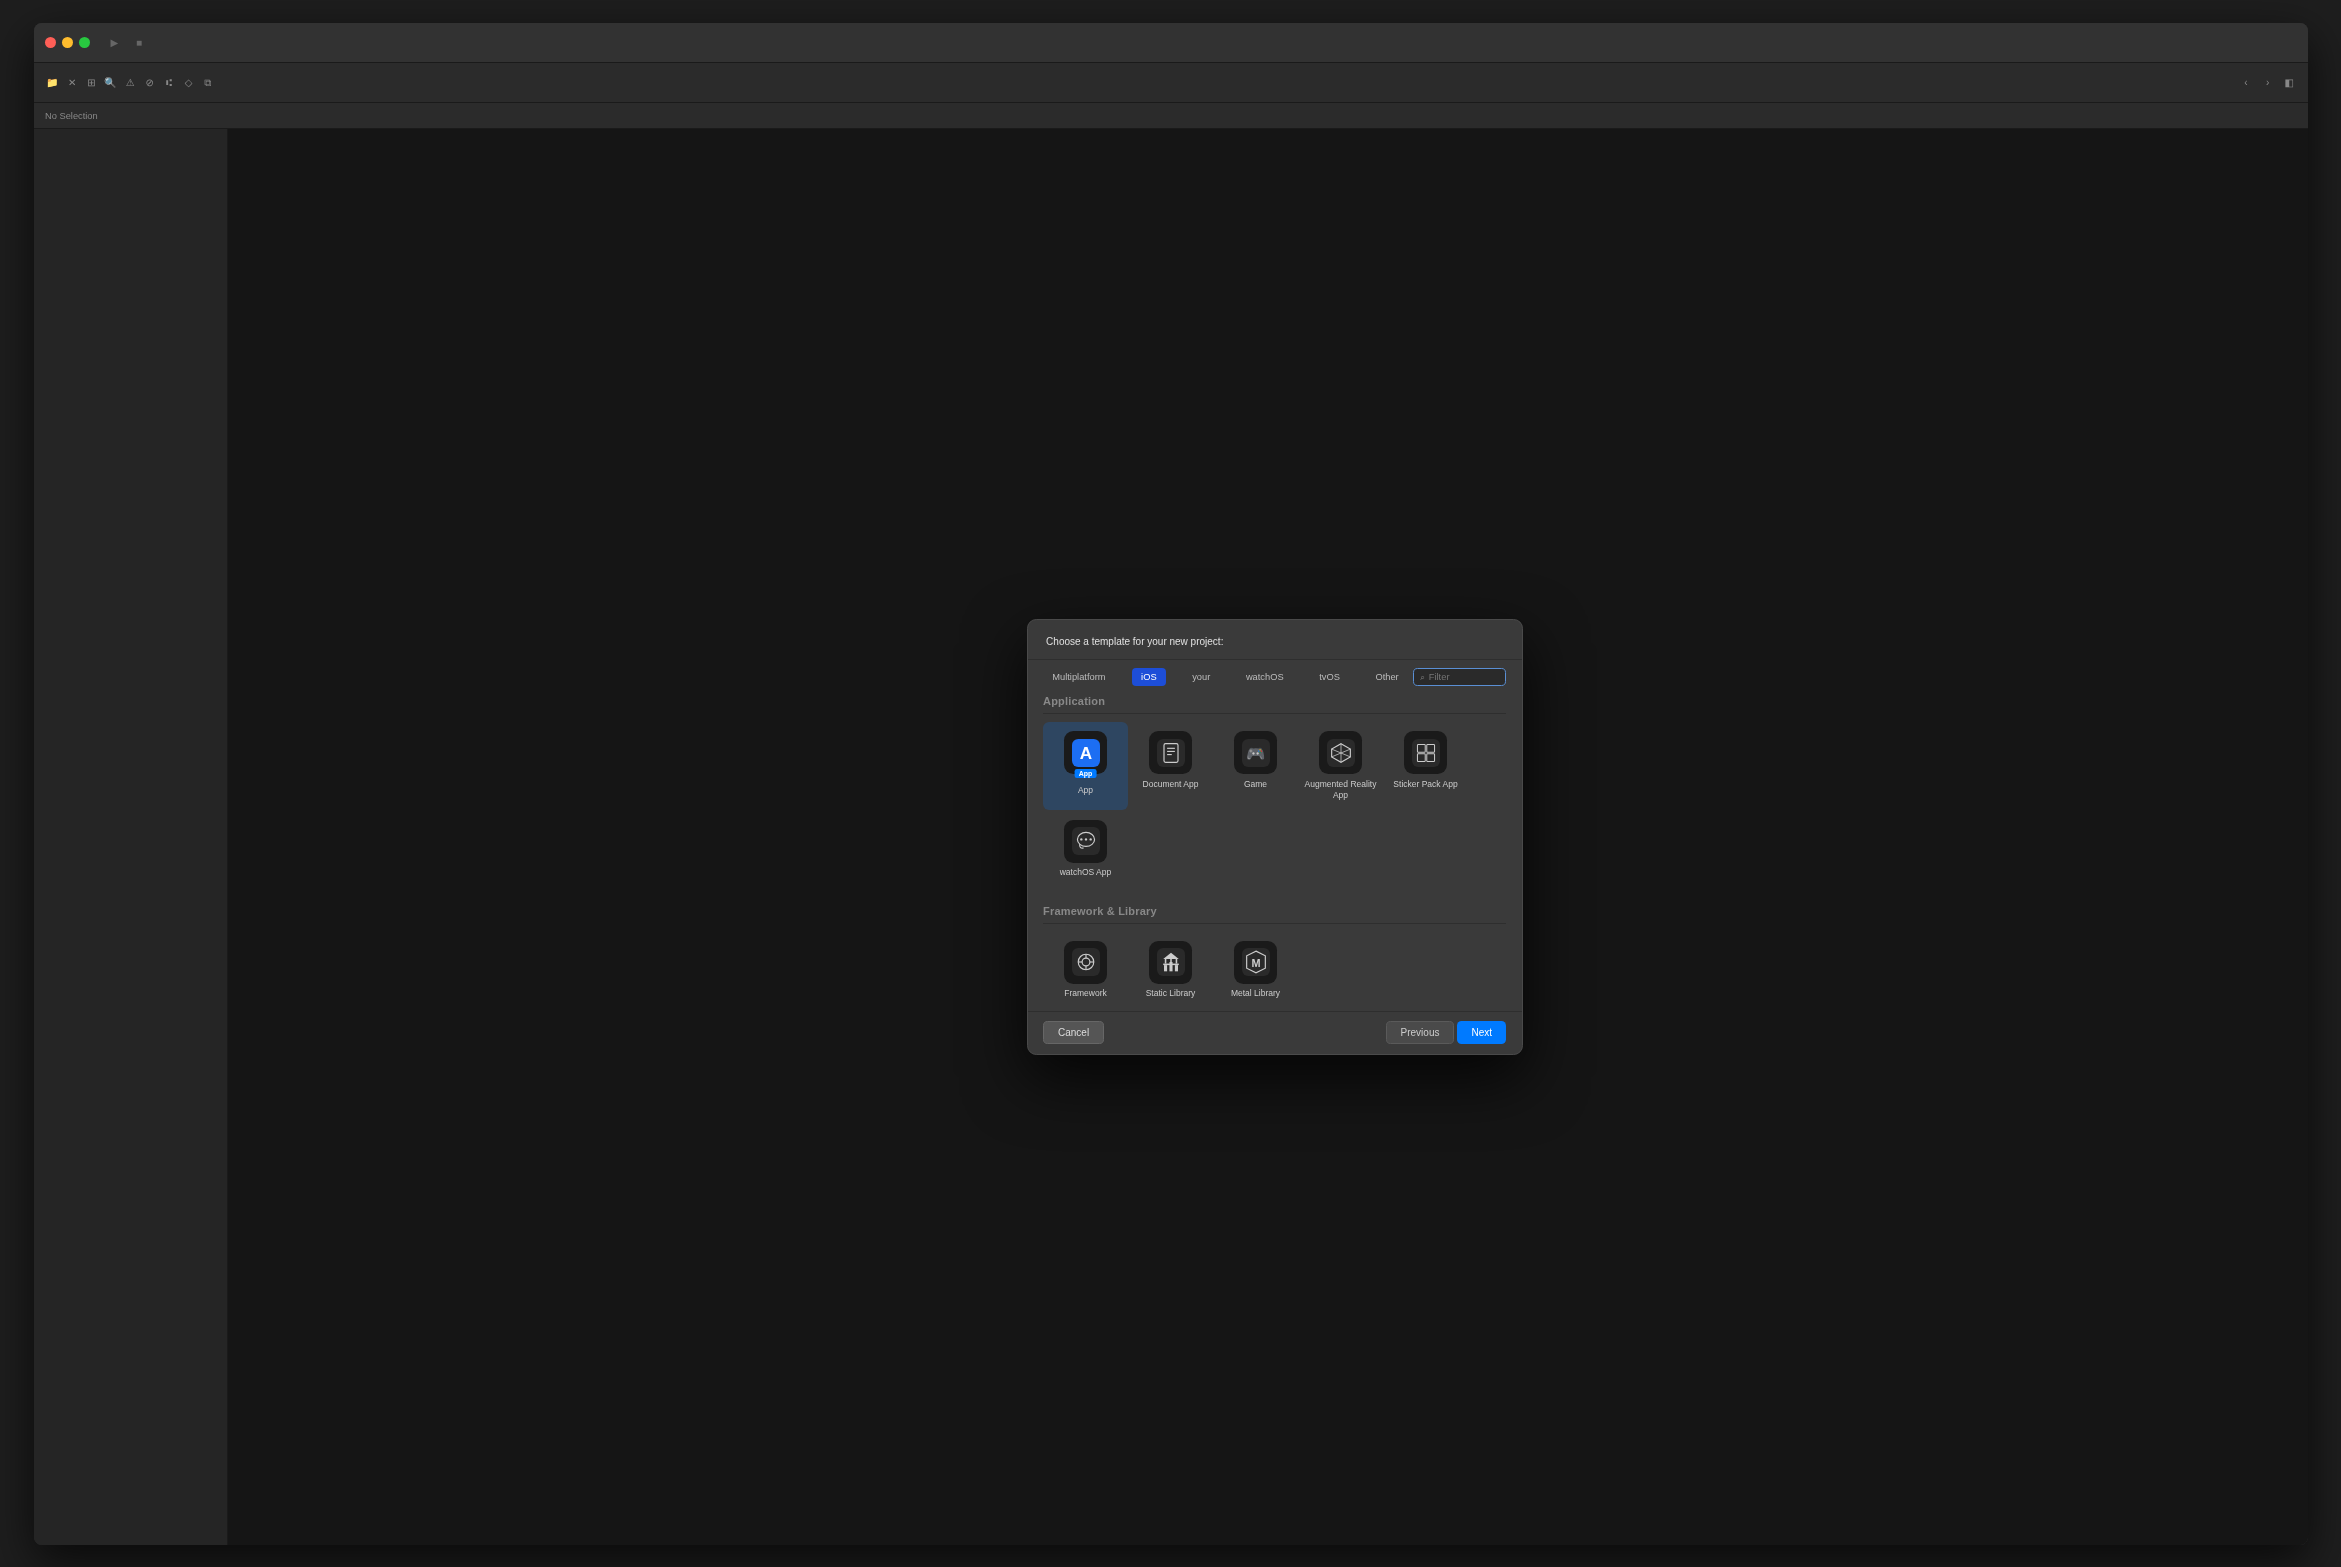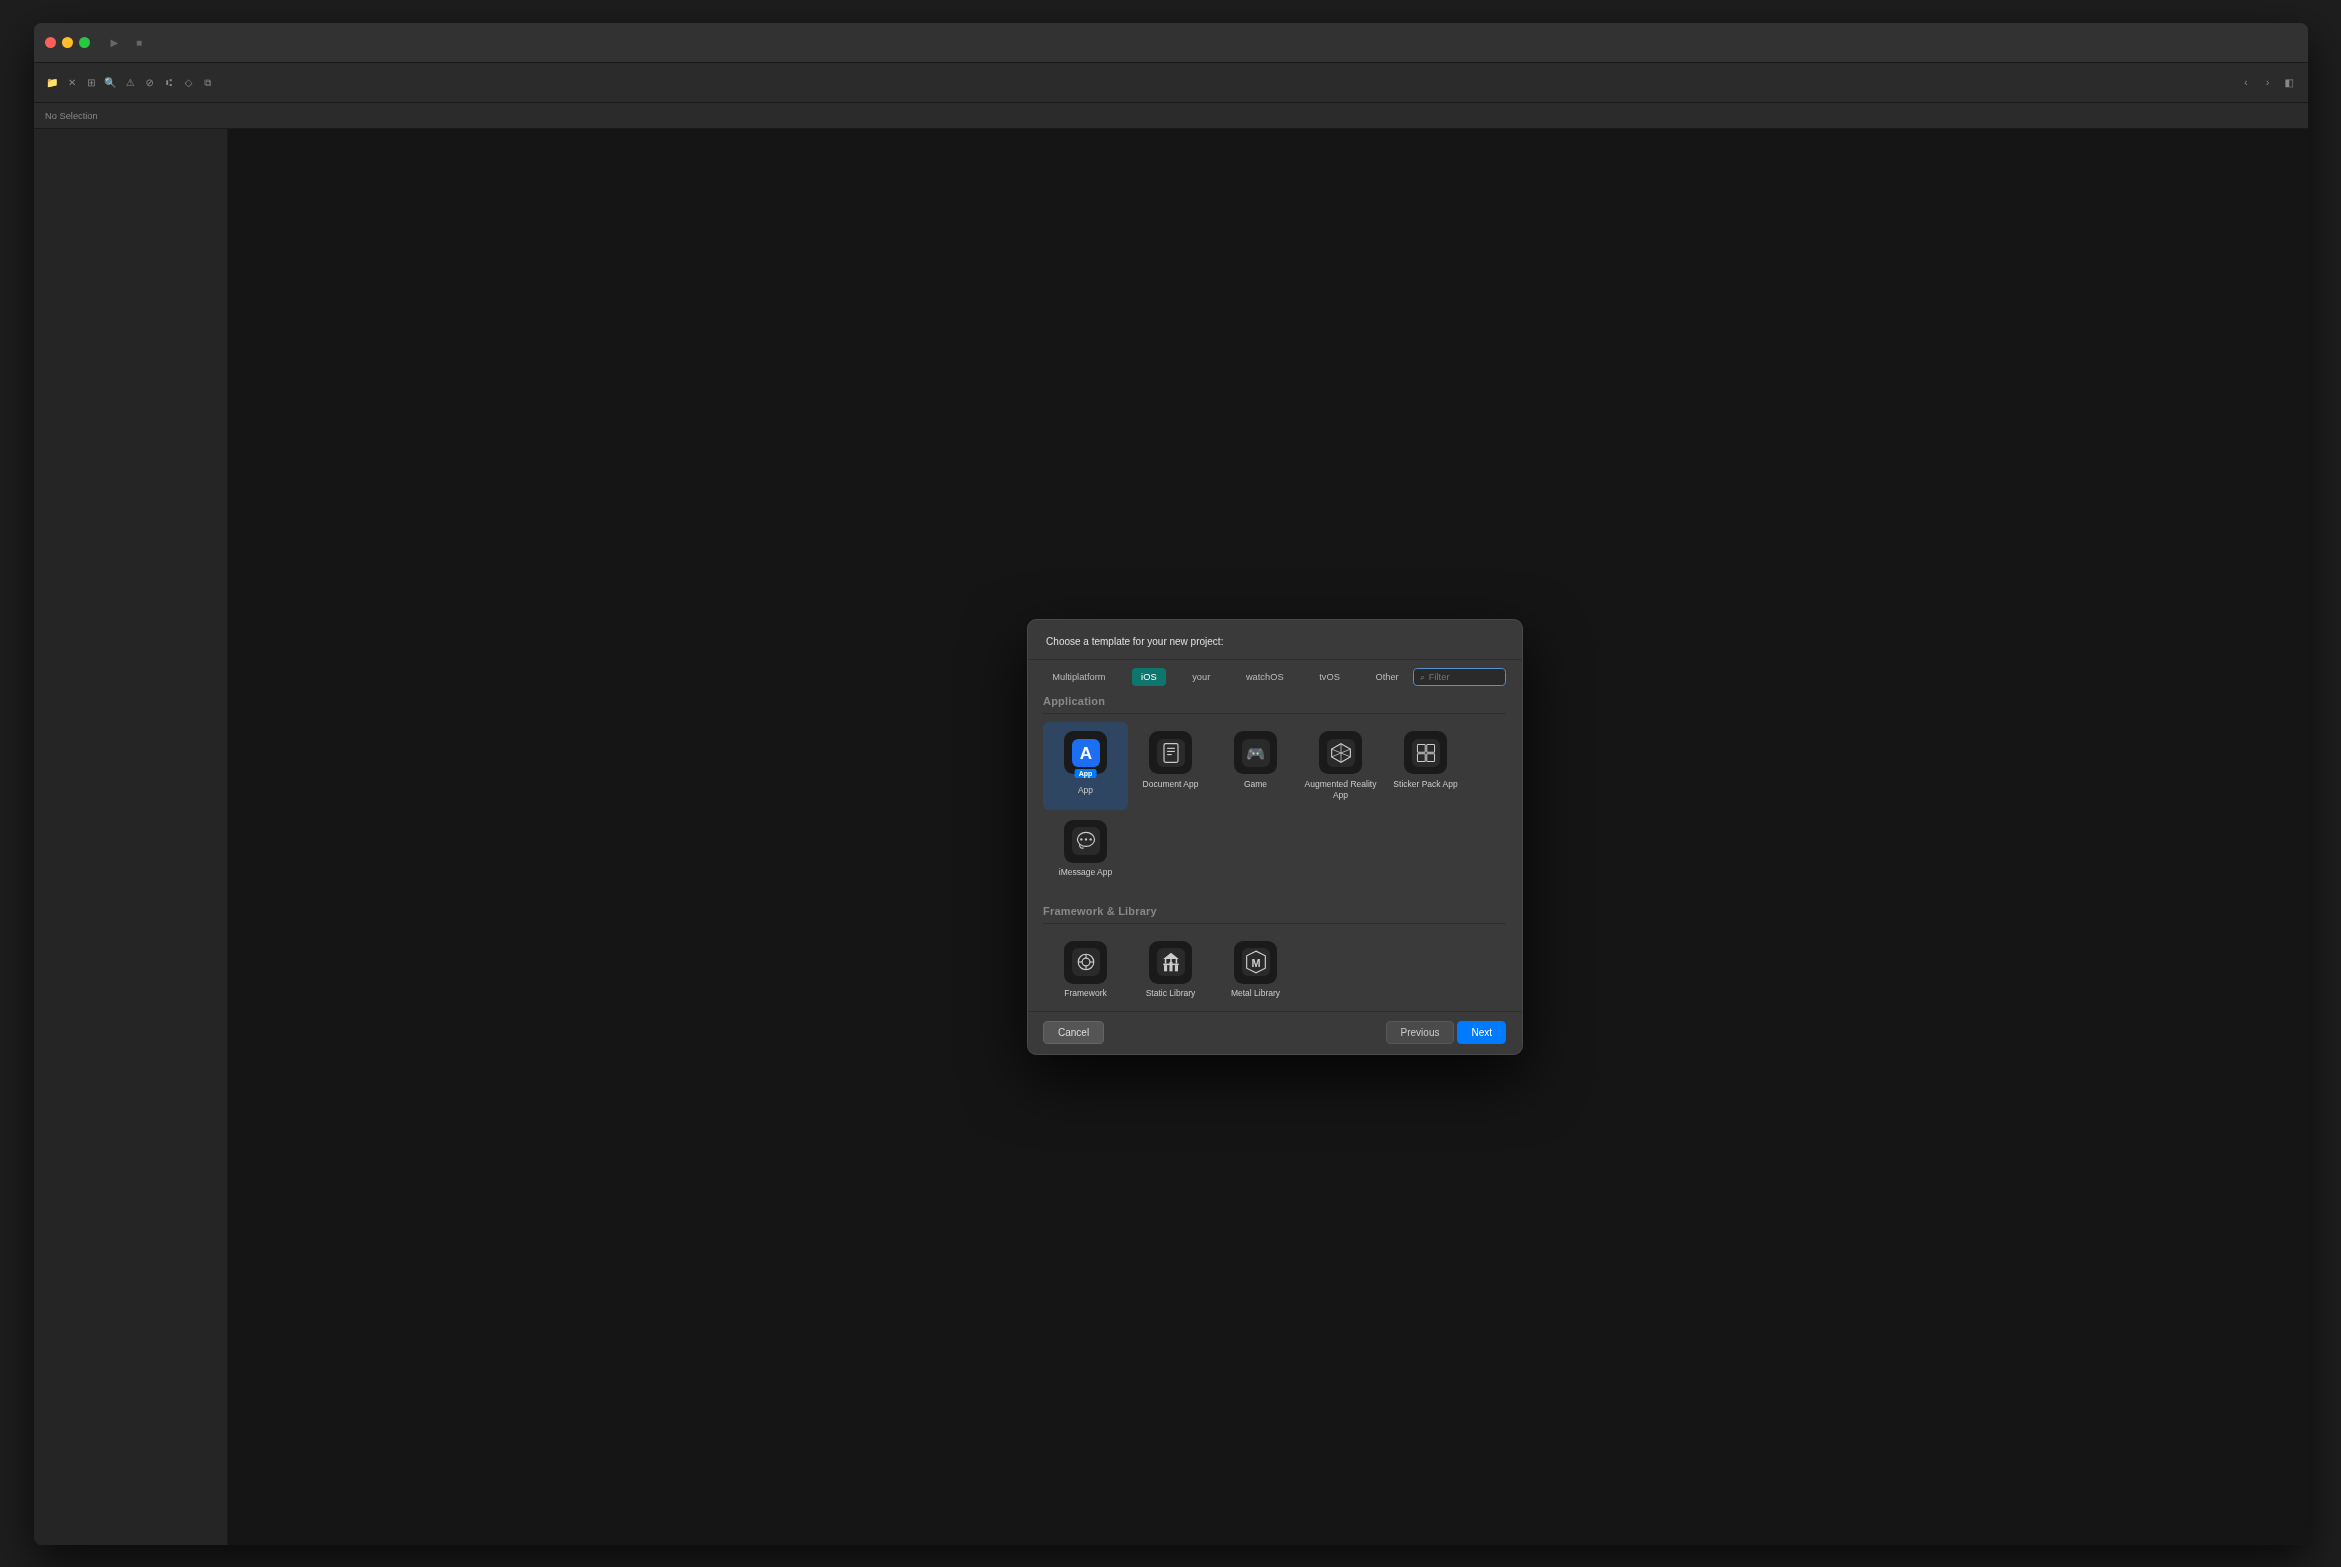--- a/index.html
+++ b/index.html
@@ -188,21 +188,21 @@
     .tab {
       padding: 3.9px 9.3px;
       border-radius: 3.9px;
       font-size: 9.3px;
       color: #bbb;
       cursor: pointer;
       user-select: none;
     }
 
     .tab.active {
-      background: #0f766e;
+      background: #1d4ed8;
       color: #fff;
     }
 
     .filter-box {
       display: flex;
       align-items: center;
       background: #2a2a2a;
       border: 0.8px solid #5a8fd4;
       border-radius: 4.6px;
       padding: 2.3px 6.2px;
@@ -482,21 +482,21 @@
                 <div class="template-icon">
                   <svg width="28" height="28" viewBox="0 0 36 36">
                     <rect width="36" height="36" rx="8" fill="#2a2a2a"></rect>
                     <ellipse cx="18" cy="16" rx="11" ry="9" fill="none" stroke="#ccc" stroke-width="1.5"></ellipse>
                     <path d="M10 22 Q9 28 15 27" fill="none" stroke="#ccc" stroke-width="1.5"></path>
                     <circle cx="12" cy="16" r="1.5" fill="#ccc"></circle>
                     <circle cx="18" cy="16" r="1.5" fill="#ccc"></circle>
                     <circle cx="24" cy="16" r="1.5" fill="#ccc"></circle>
                   </svg>
                 </div>
-                <span class="template-label">iMessage App</span>
+                <span class="template-label">watchOS App</span>
               </div>
 
             </div>
 
             <div class="section-header">Framework &amp; Library</div>
             <div class="templates-grid">
 
               <div class="template-item">
                 <div class="template-icon">
                   <svg width="28" height="28" viewBox="0 0 36 36">

